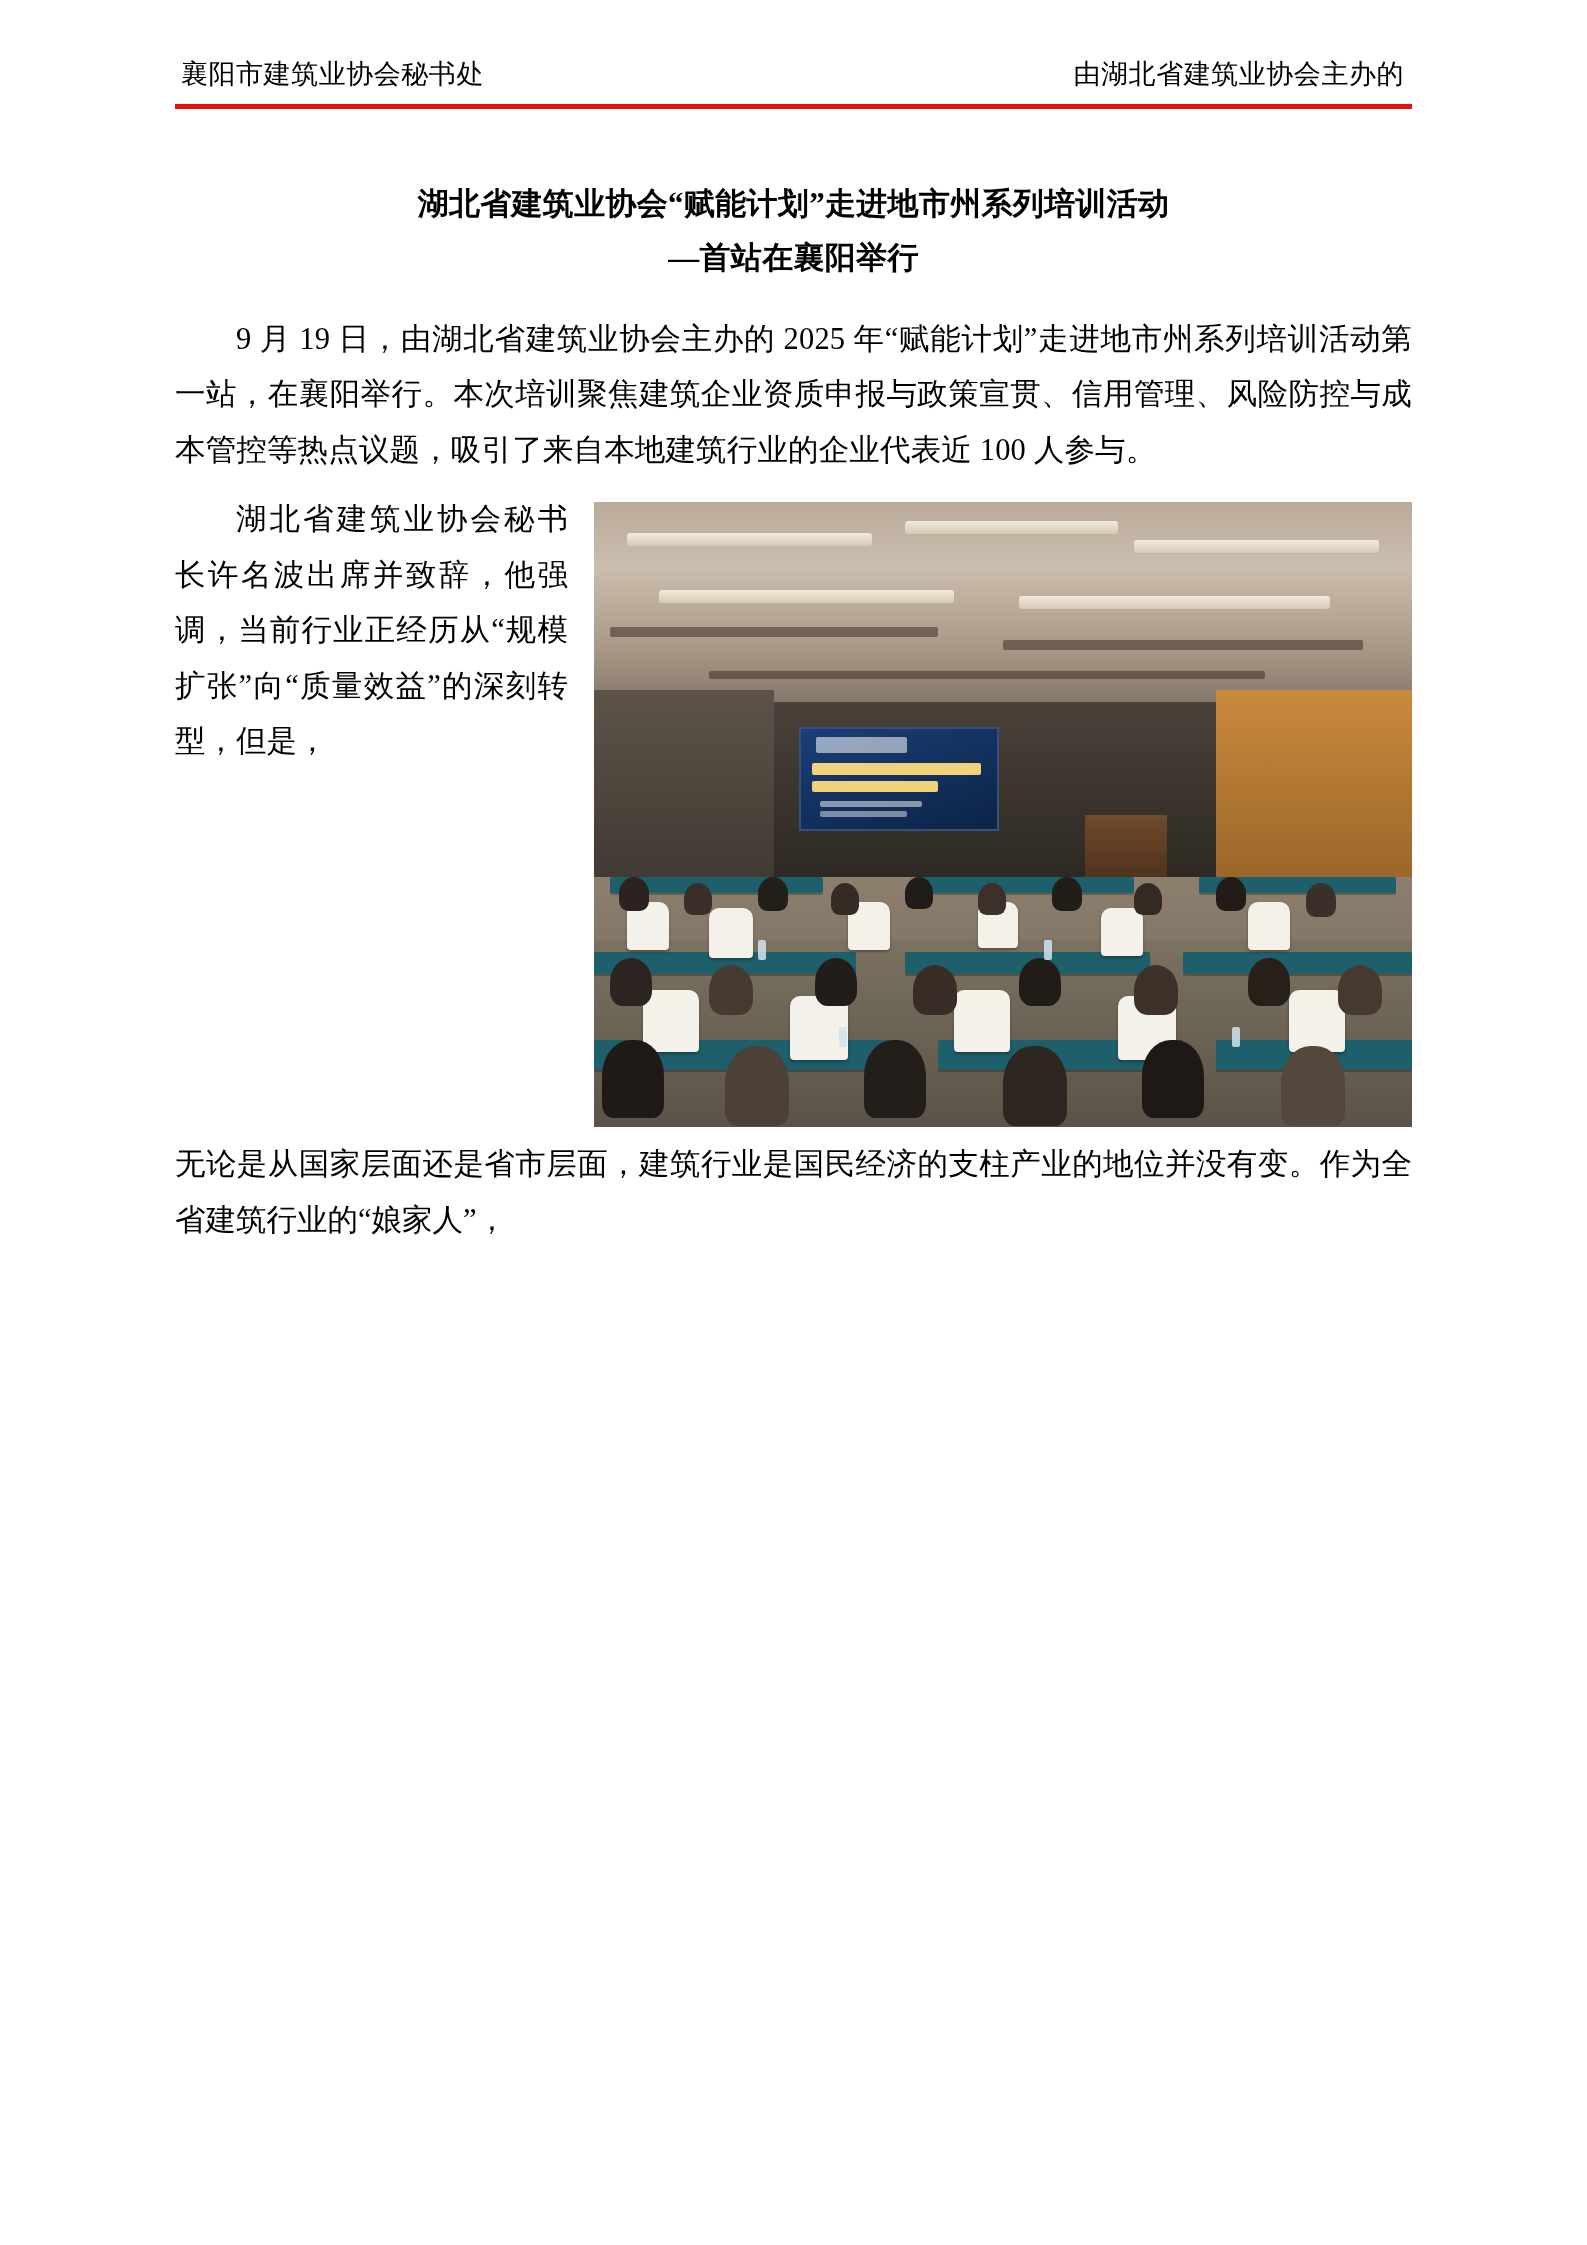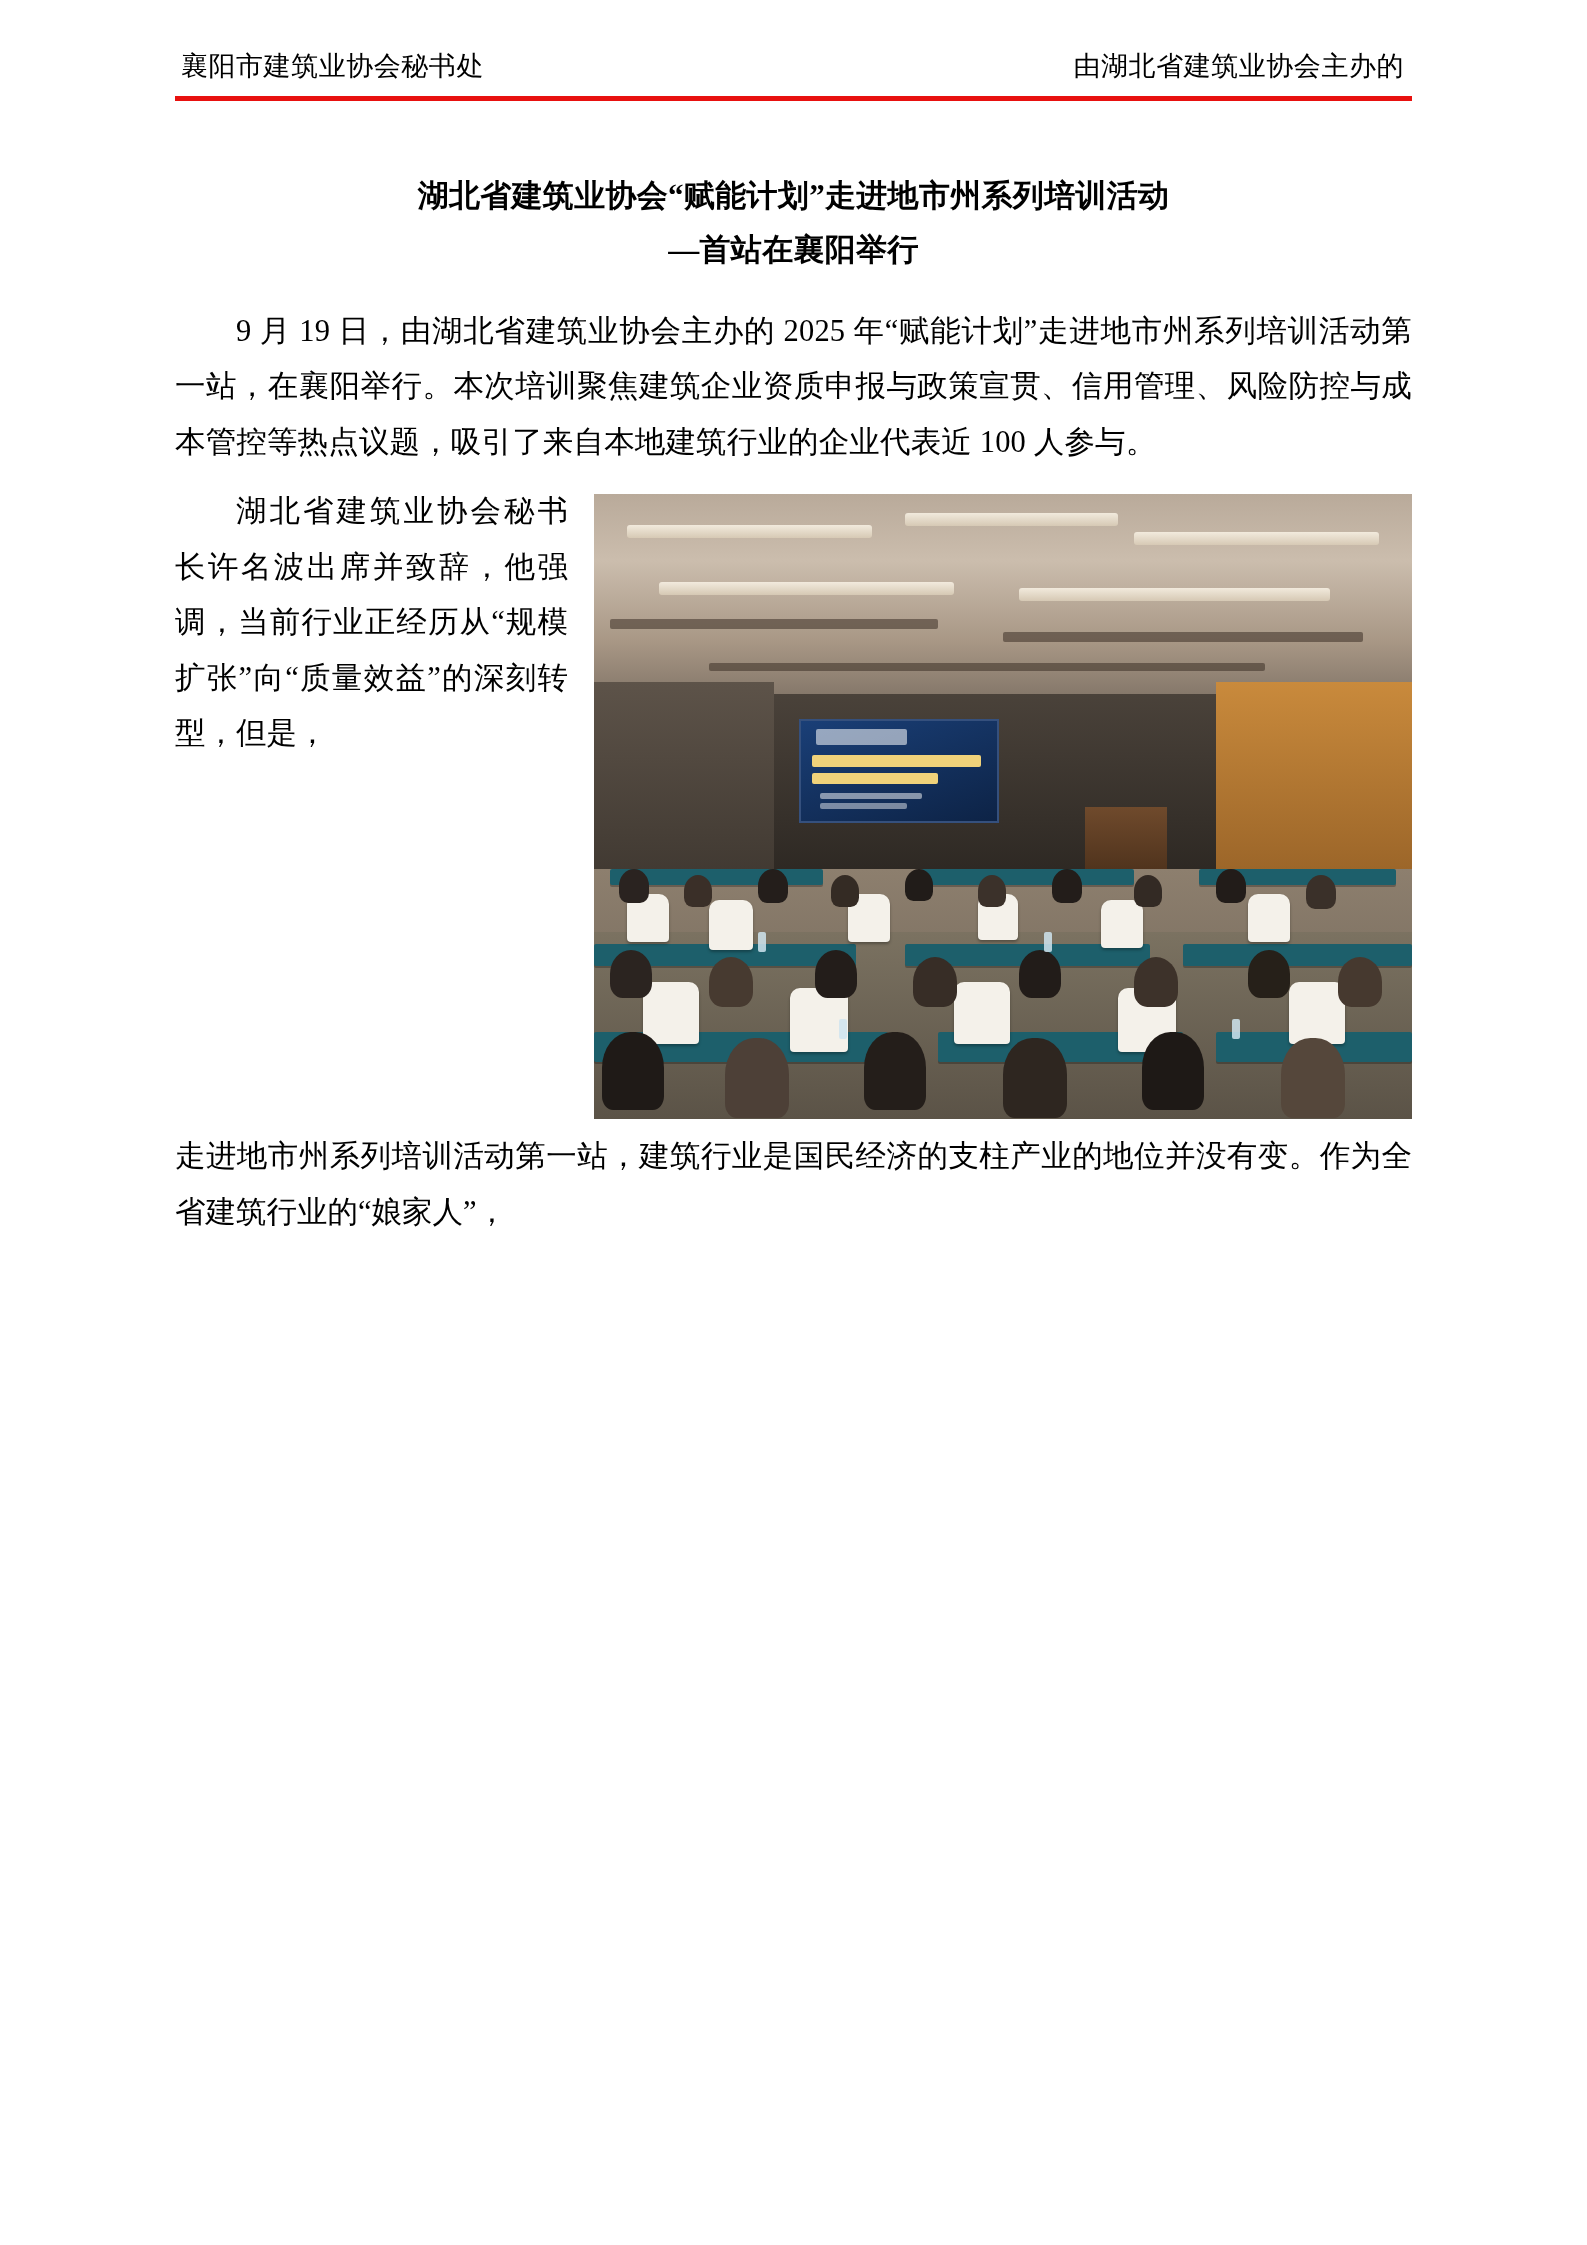--- a/index.html
+++ b/index.html
@@ -48,21 +48,21 @@
   .issue-row {
     display: flex;
     justify-content: space-between;
     align-items: flex-end;
     margin-top: 48px;
     padding: 0 8px 0 6px;
     font-size: 27px;
     letter-spacing: 0.02em;
     color: #000;
   }
-  .issue-row .left { font-family: Liberation Mono, monospace; }
+  .issue-row .left { font-family: Liberation Mono, monospace; margin-top: 8px; }
   .issue-row .right { font-family: "Liberation Serif", serif; }
 
   .red-rule {
     margin-top: 12px;
     height: 5px;
     background: #e8110f;
     width: 100%;
   }
 
   
@@ -295,15 +295,15 @@
 
       <div class="ph-bottle" style="left:20%; top:70%;"></div>
       <div class="ph-bottle" style="left:55%; top:70%;"></div>
       <div class="ph-bottle" style="left:78%; top:84%;"></div>
       <div class="ph-bottle" style="left:30%; top:84%;"></div>
     </div>
 
     <div class="para">湖北省建筑业协会秘书长许名波出席并致辞，他强调，当前行业正经历从“规模扩张”向“质量效益”的深刻转型，但是，</div>
   </div>
 
-  <div class="tail-text">走进地市州系列培训活动第一站，建筑行业是国民经济的支柱产业的地位并没有变。作为全省建筑行业的“娘家人”，</div>
+  <div class="tail-text">无论是从国家层面还是省市层面，建筑行业是国民经济的支柱产业的地位并没有变。作为全省建筑行业的“娘家人”，</div>
 
 </div>
 
 </body></html>

